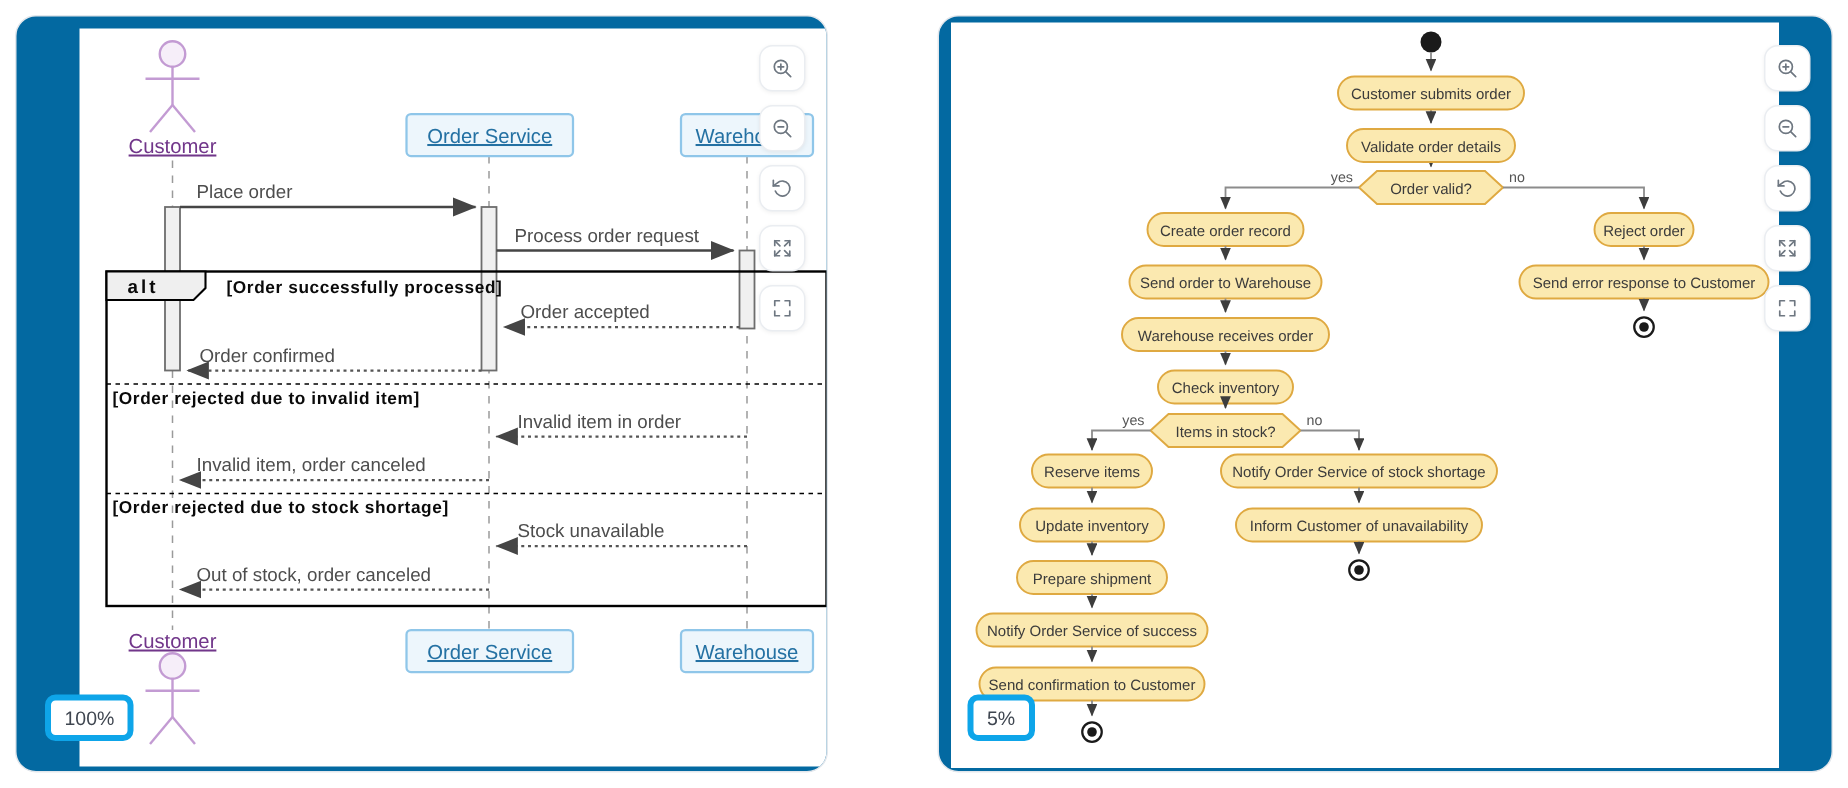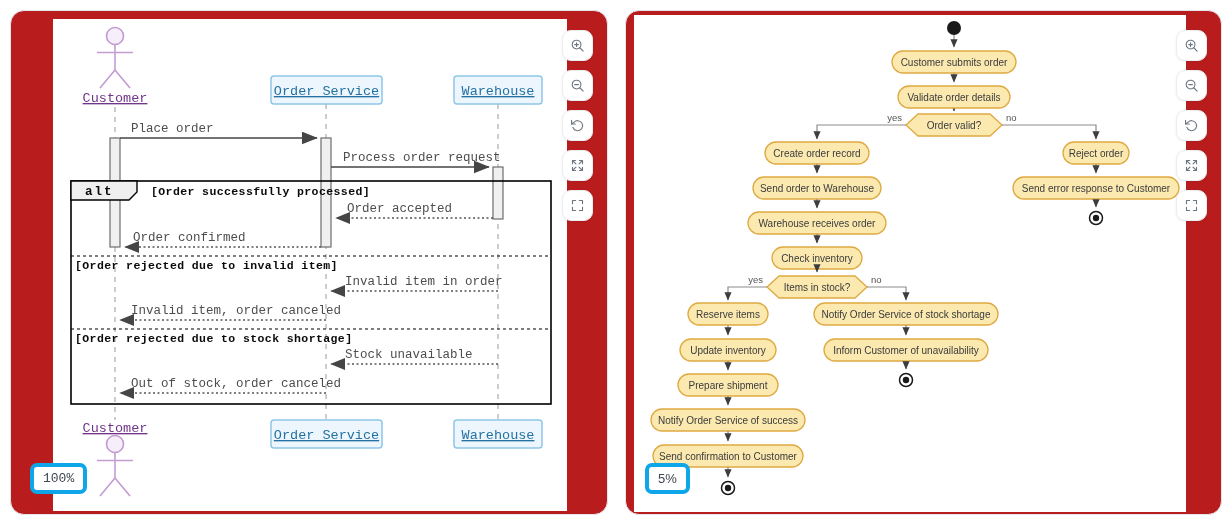--- a/index.html
+++ b/index.html
@@ -1,18 +1,18 @@
 <!DOCTYPE html>
 <html><head>
 <meta charset="utf-8">
 <style>
   html,body{margin:0;padding:0;background:#ffffff;font-family:"Liberation Sans",sans-serif;}
   .stage{position:relative;width:1232px;height:525px;background:#ffffff;overflow:hidden;}
-  .panel{position:absolute;top:10px;height:505px;background:#b91c1c;border:1px solid #e3e7ec;border-radius:14px;box-sizing:border-box;overflow:hidden;}
-  .panel.left{left:10px;width:598px;font-family:Liberation Mono, monospace;}
+  .panel{position:absolute;top:10px;height:505px;background:#0369a1;border:1px solid #e3e7ec;border-radius:14px;box-sizing:border-box;overflow:hidden;}
+  .panel.left{left:10px;width:542px;}
   .panel.right{left:625px;width:597px;}
   .canvas{position:absolute;inset:0;}
   .canvas svg{position:absolute;left:0;top:0;}
   .controls{position:absolute;top:19px;right:14px;display:flex;flex-direction:column;gap:9px;z-index:5;}
   .ctl-btn{width:31px;height:31px;background:#ffffff;border:1px solid #eaedf1;border-radius:9px;
            box-shadow:0 1px 3px rgba(0,0,0,0.06);display:flex;align-items:center;justify-content:center;
            cursor:pointer;padding:0;}
   .ctl-btn svg{stroke:#6e7781;fill:none;stroke-width:1.8;stroke-linecap:round;stroke-linejoin:round;}
   .zoom-badge{position:absolute;left:19px;bottom:20px;background:#ffffff;border:4px solid #0ea5e9;border-radius:7px;
               padding:4px 9px;font-size:13px;color:#3f4650;z-index:5;}

